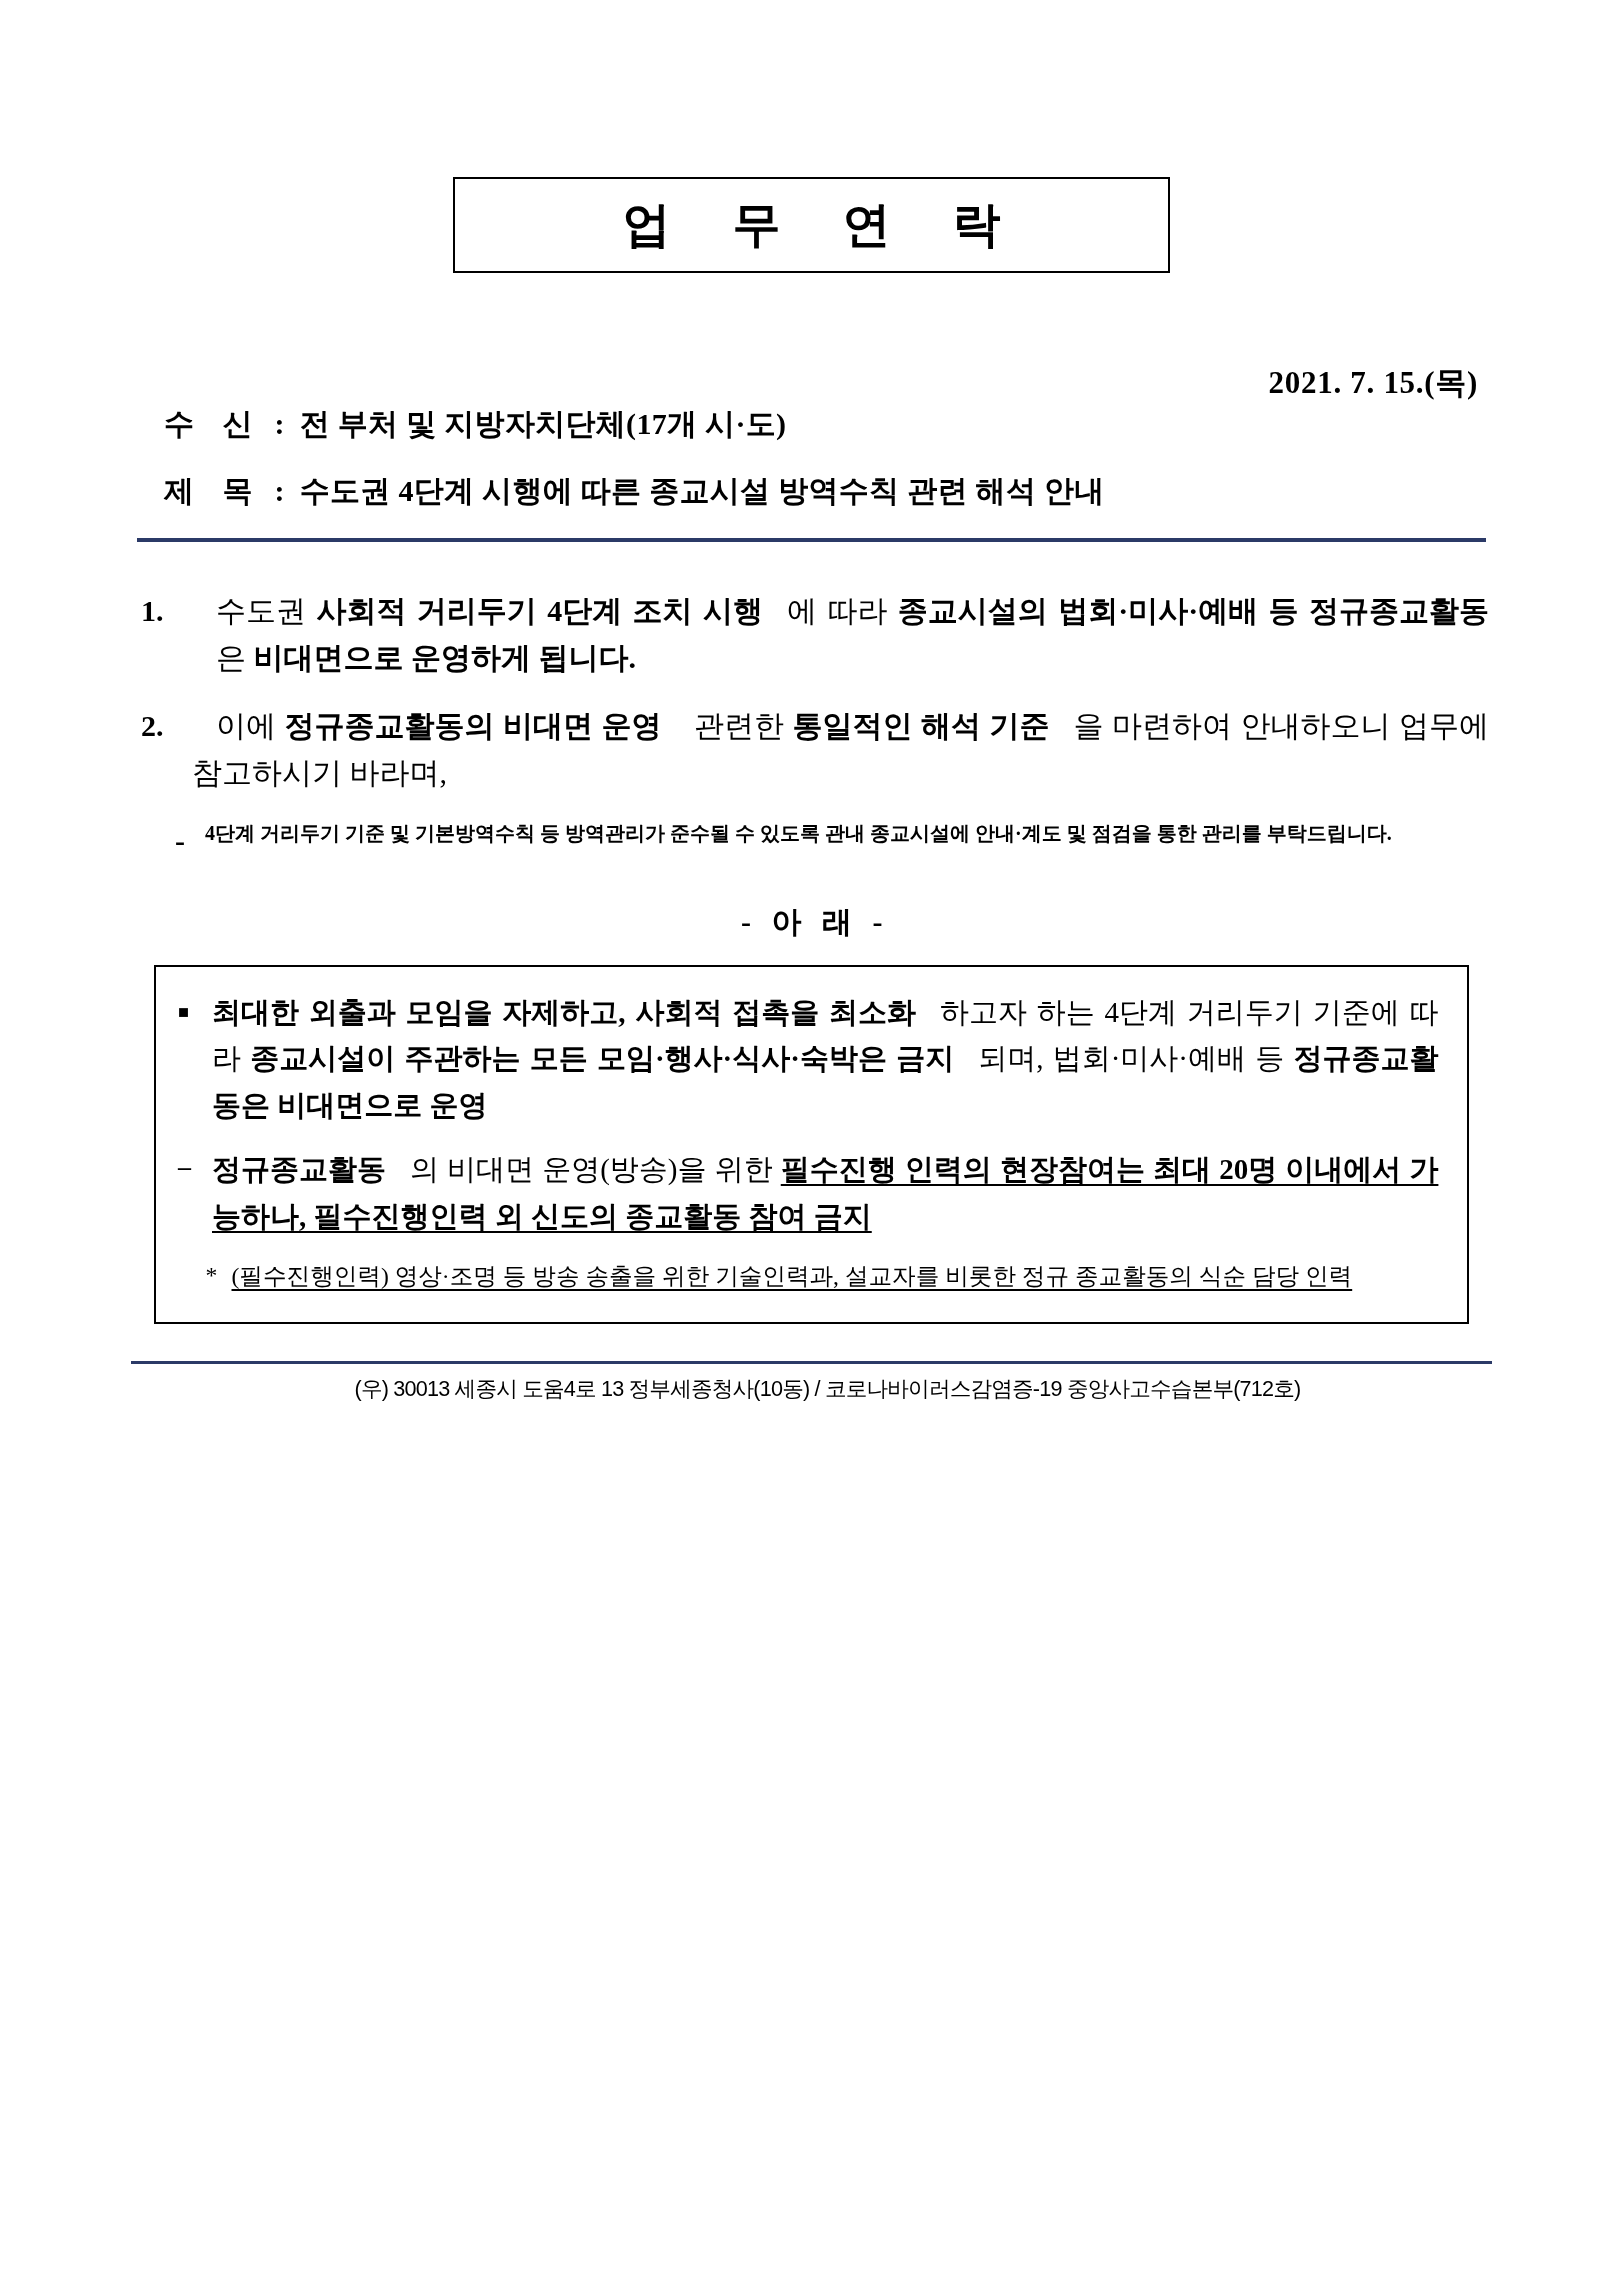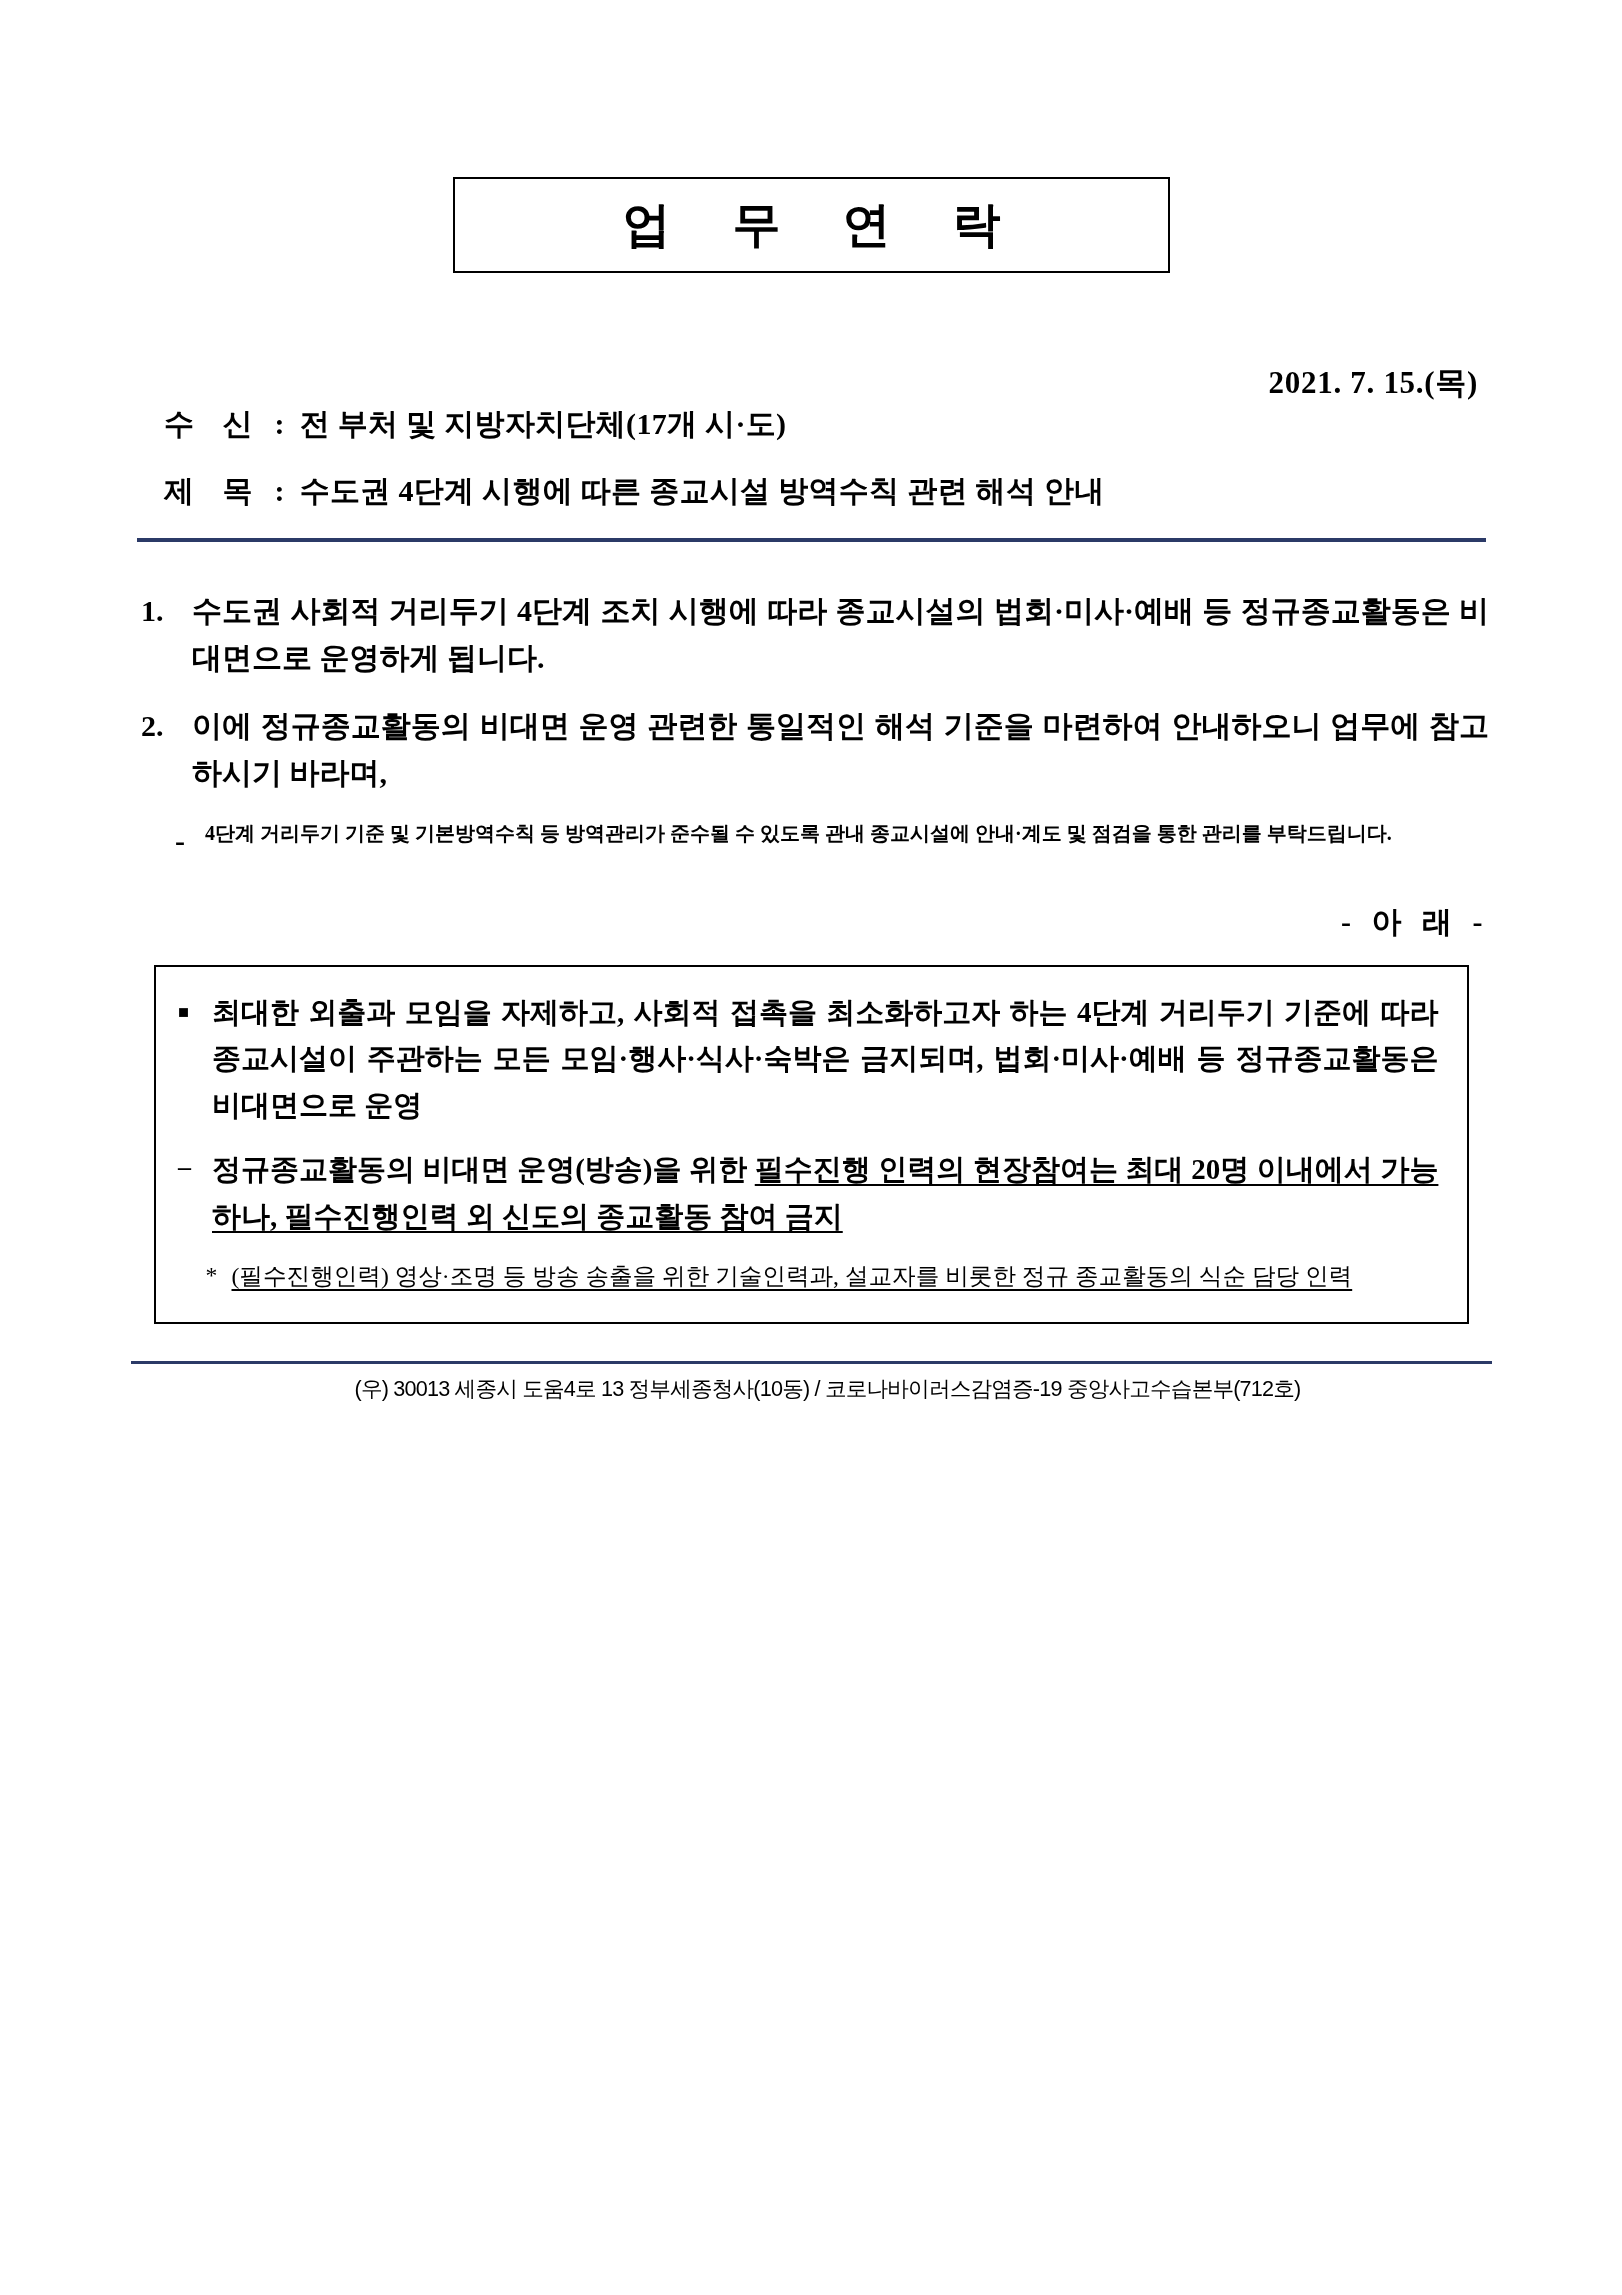--- a/index.html
+++ b/index.html
@@ -97,21 +97,21 @@
     line-height: 1.55;
   }
   .num-text {
     flex: 1 1 auto;
     font-size: 30px;
     line-height: 1.55;
     text-align: justify;
     text-justify: inter-ideograph;
   }
   .b { font-weight: bold; }
-  .nb { font-weight: bold; }
+  .nb { font-weight: normal; margin-left: 24px; }
 
   .dash-item {
     display: flex;
     align-items: flex-start;
     margin: 22px 0 0 34px;
   }
   .dash-marker {
     flex: 0 0 auto;
     width: 30px;
     font-size: 30px;
@@ -119,21 +119,21 @@
     line-height: 1.55;
   }
   .dash-text {
     flex: 1 1 auto;
     font-size: 20px;
     font-weight: bold;
     line-height: 1.55;
   }
 
   .below-mark {
-    text-align: right;
+    text-align: center;
     font-size: 30px;
     font-weight: bold;
     margin: 37px 0 22px 0;
     letter-spacing: 6.5px;
   }
 
   
   .box {
     border: 2px solid #000;
     margin: 0 19.6px 0 13px;

